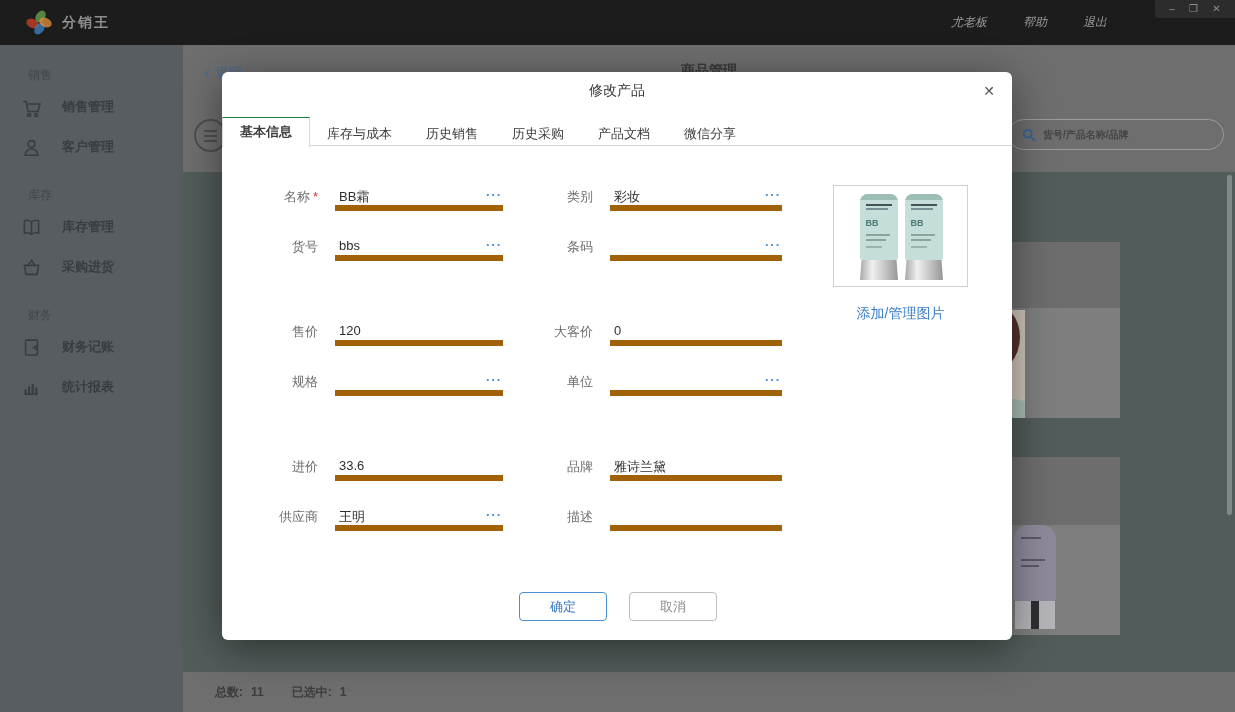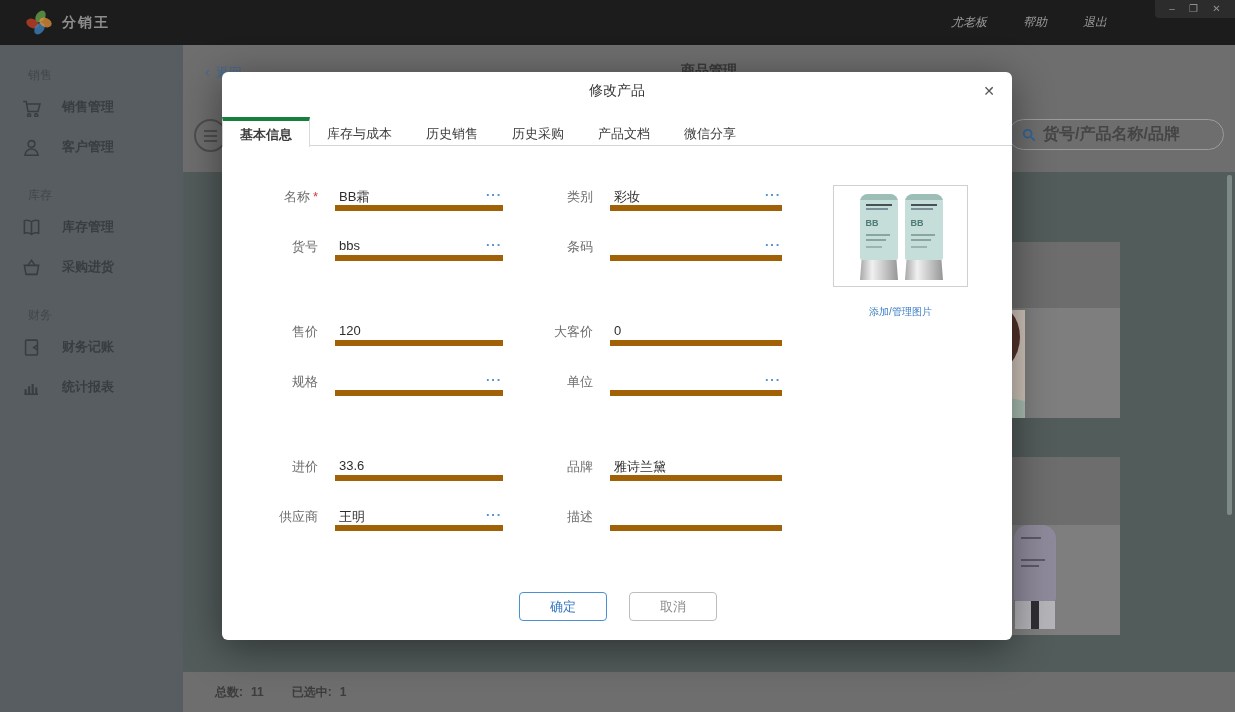--- a/index.html
+++ b/index.html
@@ -33,21 +33,21 @@
   
   .band { position:absolute; left:183px; top:45px; width:1052px; height:127px; background:#6e6e6e; z-index:1; }
   .back-link { position:absolute; left:22px; top:18px; font-size:13px; color:#3f6a9a; cursor:pointer; }
   .back-link .chev { font-size:15px; margin-right:6px; }
   .page-title { position:absolute; left:0; right:0; top:17px; text-align:center; font-size:14px; font-weight:bold; color:#3a3a3a; }
   .circle-ic { position:absolute; left:11px; top:74px; width:33px; height:33px; border:2px solid #4e4e4e; border-radius:50%; }
   .circle-ic i { position:absolute; left:8px; width:13px; height:2px; background:#4e4e4e; }
   .circle-ic i:nth-child(1){top:9px;} .circle-ic i:nth-child(2){top:14px;} .circle-ic i:nth-child(3){top:19px;}
   .search-pill { position:absolute; left:825px; top:74px; width:216px; height:31px; border:1px solid #9b9b9b; border-radius:16px; display:flex; align-items:center; cursor:text; }
   .search-pill svg { margin:0 7px 0 13px; width:14px; height:14px; stroke:#2f6497; fill:none; stroke-width:2; }
-  .search-pill .ph { font-size:16px; font-weight:bold; color:#454545; }
+  .search-pill .ph { font-size:10px; font-weight:bold; color:#454545; }
 
   .content { position:absolute; left:183px; top:172px; width:1052px; height:500px; background:#525c5a; z-index:1; overflow:hidden; }
   .card { position:absolute; left:787px; width:150px; background:#7e7e7e; }
   .card .chead { position:absolute; left:0; top:0; width:100%; background:#6d6d6d; }
   .card1 { top:70px; height:176px; }
   .card1 .chead { height:66px; }
   .photo { position:absolute; left:0; bottom:0; width:55px; height:108px; background:#cfc4ba; overflow:hidden; }
   .photo .hair { position:absolute; left:-12px; top:-8px; width:62px; height:72px; background:#54332a; border-radius:48% 52% 55% 45%; }
   .photo .face { position:absolute; left:1px; top:13px; width:34px; height:46px; background:#d6b6a8; border-radius:50% 50% 45% 55%; }
   .photo .shoulder { position:absolute; left:-4px; bottom:-6px; width:70px; height:26px; background:#a9beb3; border-radius:50% 50% 0 0; }
@@ -64,21 +64,21 @@
   .statusbar .st { font-size:12px; font-weight:bold; color:#3c3c3c; }
   .statusbar .sl1 { margin-left:32px; } .statusbar .sv1 { margin-left:8px; }
   .statusbar .sl2 { margin-left:28px; } .statusbar .sv2 { margin-left:8px; }
 
   
   .modal { position:absolute; left:222px; top:72px; width:790px; height:568px; background:#ffffff; border-radius:6px; box-shadow:0 8px 40px rgba(0,0,0,.45); z-index:10;padding-left:12px; }
   .m-title { position:absolute; left:0; right:0; top:10px; text-align:center; font-size:14px; color:#333; }
   .m-close { position:absolute; right:12px; top:8px; width:22px; height:22px; text-align:center; line-height:22px; font-size:14px; color:#555; cursor:pointer; }
   .tabs { position:absolute; left:0; top:45px; width:790px; height:29px; border-bottom:1px solid #d5d5d5; display:flex; }
   .tab { height:29px; line-height:27px; padding:0 17px; font-size:13px; color:#3c3c3c; cursor:pointer; border-top:3px solid transparent; }
-  .tab.active { border-top:4px solid #15803d; border-left:1px solid #d9d9d9; border-right:1px solid #d9d9d9; margin-bottom:-1px; background:#fff; font-weight:bold; height:30px; }
+  .tab.active { border-top:1px solid #15803d; border-left:1px solid #d9d9d9; border-right:1px solid #d9d9d9; margin-bottom:-1px; background:#fff; font-weight:bold; height:30px; }
   .form { position:absolute; left:0; top:72px; width:790px; height:400px; }
   .field { position:absolute; height:27px; }
   .field.cleft  { left:0;   width:281px; }
   .field.cright { left:275px; width:285px; }
   .flabel { position:absolute; left:0; top:3px; width:96px; text-align:right; font-size:13px; color:#6e6e6e; }
   .flabel .req { color:#d9363e; margin-left:3px; font-style:normal; }
   .fline { position:absolute; left:113px; right:0; top:0; height:26px; border-bottom:6px solid #a16207; }
   .fvalue { position:absolute; left:4px; top:3px; font-size:13px; color:#2e2e2e; white-space:nowrap; }
   .dots { position:absolute; right:1px; top:2px; font-size:13px; font-weight:bold; letter-spacing:1px; color:#4a90d2; cursor:pointer; }
 
@@ -86,21 +86,21 @@
   .tube { position:absolute; top:8px; width:38px; height:86px; }
   .tube.t1 { left:26px; } .tube.t2 { left:71px; }
   .tbody { position:absolute; left:0; top:0; width:38px; height:66px; background:#c5ded9; border-radius:8px 8px 2px 2px; overflow:hidden; }
   .tseal { position:absolute; left:0; top:0; width:38px; height:6px; background:#9dbdb7; }
   .tline { position:absolute; left:6px; height:2px; background:#46525a; }
   .tl1 { top:10px; width:26px; } .tl2 { top:14px; width:22px; background:#7b8f97; }
   .tbb { position:absolute; left:0; top:24px; width:24px; text-align:center; font-size:9px; font-weight:bold; color:#4d7a74; }
   .tl3 { top:40px; width:24px; background:#8aa5a0; } .tl4 { top:45px; width:20px; background:#8aa5a0; }
   .tl5 { top:52px; width:16px; background:#9db3ae; }
   .tcap { position:absolute; left:0px; top:66px; width:38px; height:20px; background:linear-gradient(90deg,#a8a8a8,#f0f0f0 32%,#cfcfcf 58%,#969696); clip-path:polygon(4% 0,96% 0,100% 100%,0 100%); }
-  .img-link { position:absolute; left:611px; top:233px; width:135px; text-align:center; font-size:10px; color:#3a7cc4; cursor:pointer; white-space:nowrap; }
+  .img-link { position:absolute; left:611px; top:233px; width:135px; text-align:center; font-size:14px; color:#3a7cc4; cursor:pointer; white-space:nowrap; }
 
   .btn { position:absolute; top:520px; width:88px; height:29px; border-radius:4px; background:#fff; font-size:13px; text-align:center; line-height:27px; cursor:pointer; }
   .btn-ok { left:297px; border:1px solid #4a90d2; color:#3576c0; }
   .btn-cancel { left:407px; border:1px solid #bdbdbd; color:#8a8a8a; }
 </style>
 </head>
 <body>
 
 <div class="screen">
 

